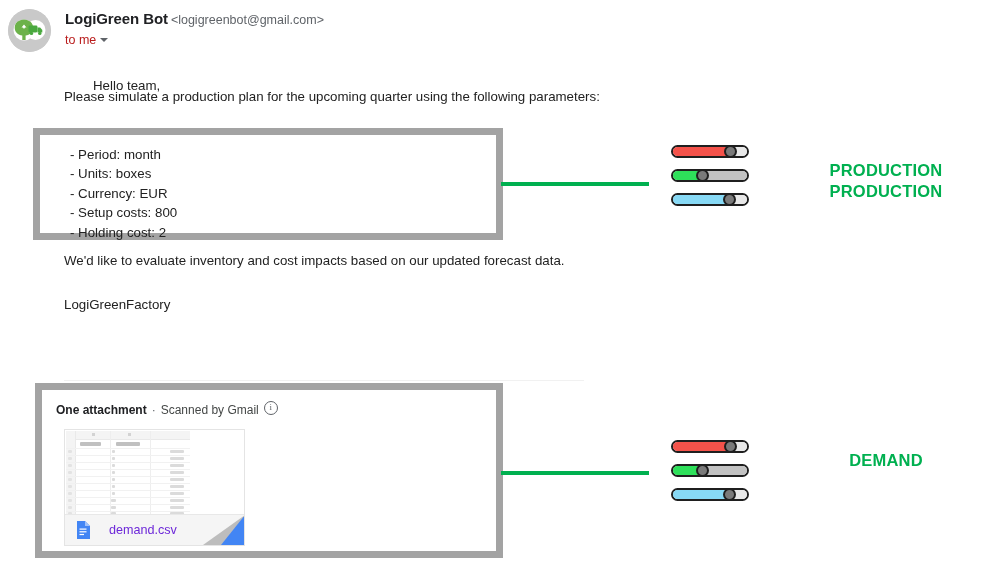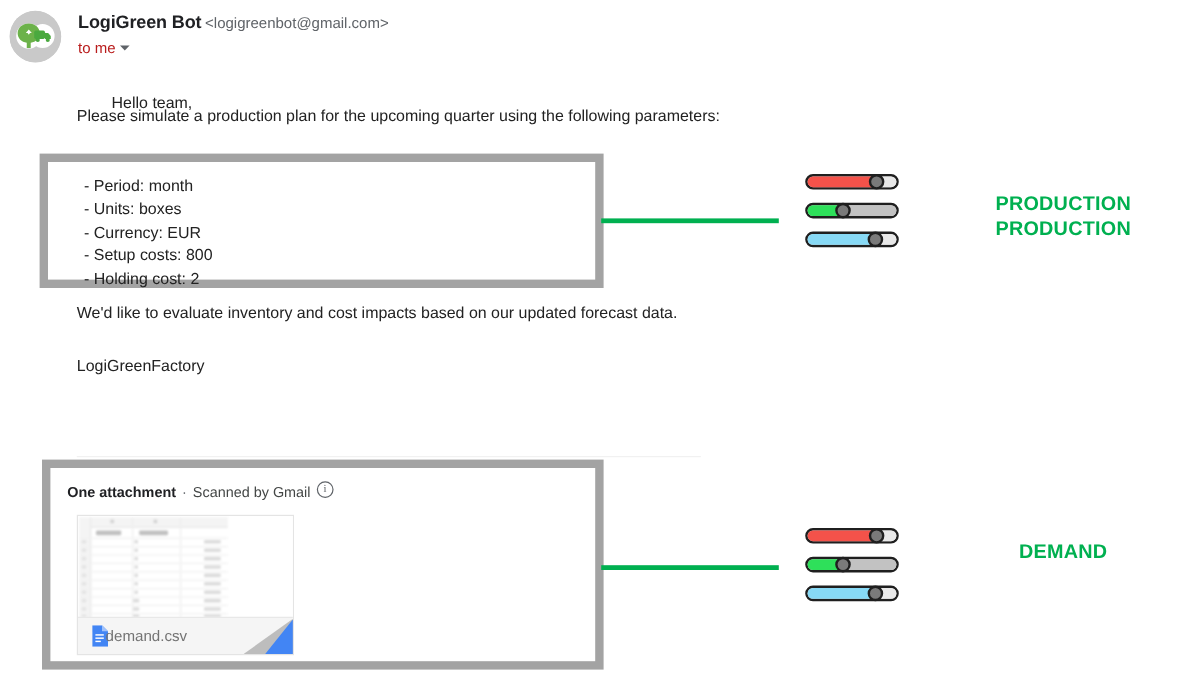--- a/index.html
+++ b/index.html
@@ -262,25 +262,25 @@
   }
   .file-icon {
     position: absolute;
     left: 11px;
     top: 6px;
     width: 14px;
     height: 18px;
   }
   .file-name {
     position: absolute;
-    left: 23px;
+    left: 44px;
     top: 8px;
     font-size: 12.6px;
     line-height: 15px;
-    color: #737373;
+    color: #6d28d9;
     white-space: nowrap;
   }
   .corner-fold {
     position: absolute;
     right: 0;
     bottom: 0;
     width: 42px;
     height: 30px;
     overflow: hidden;
   }

